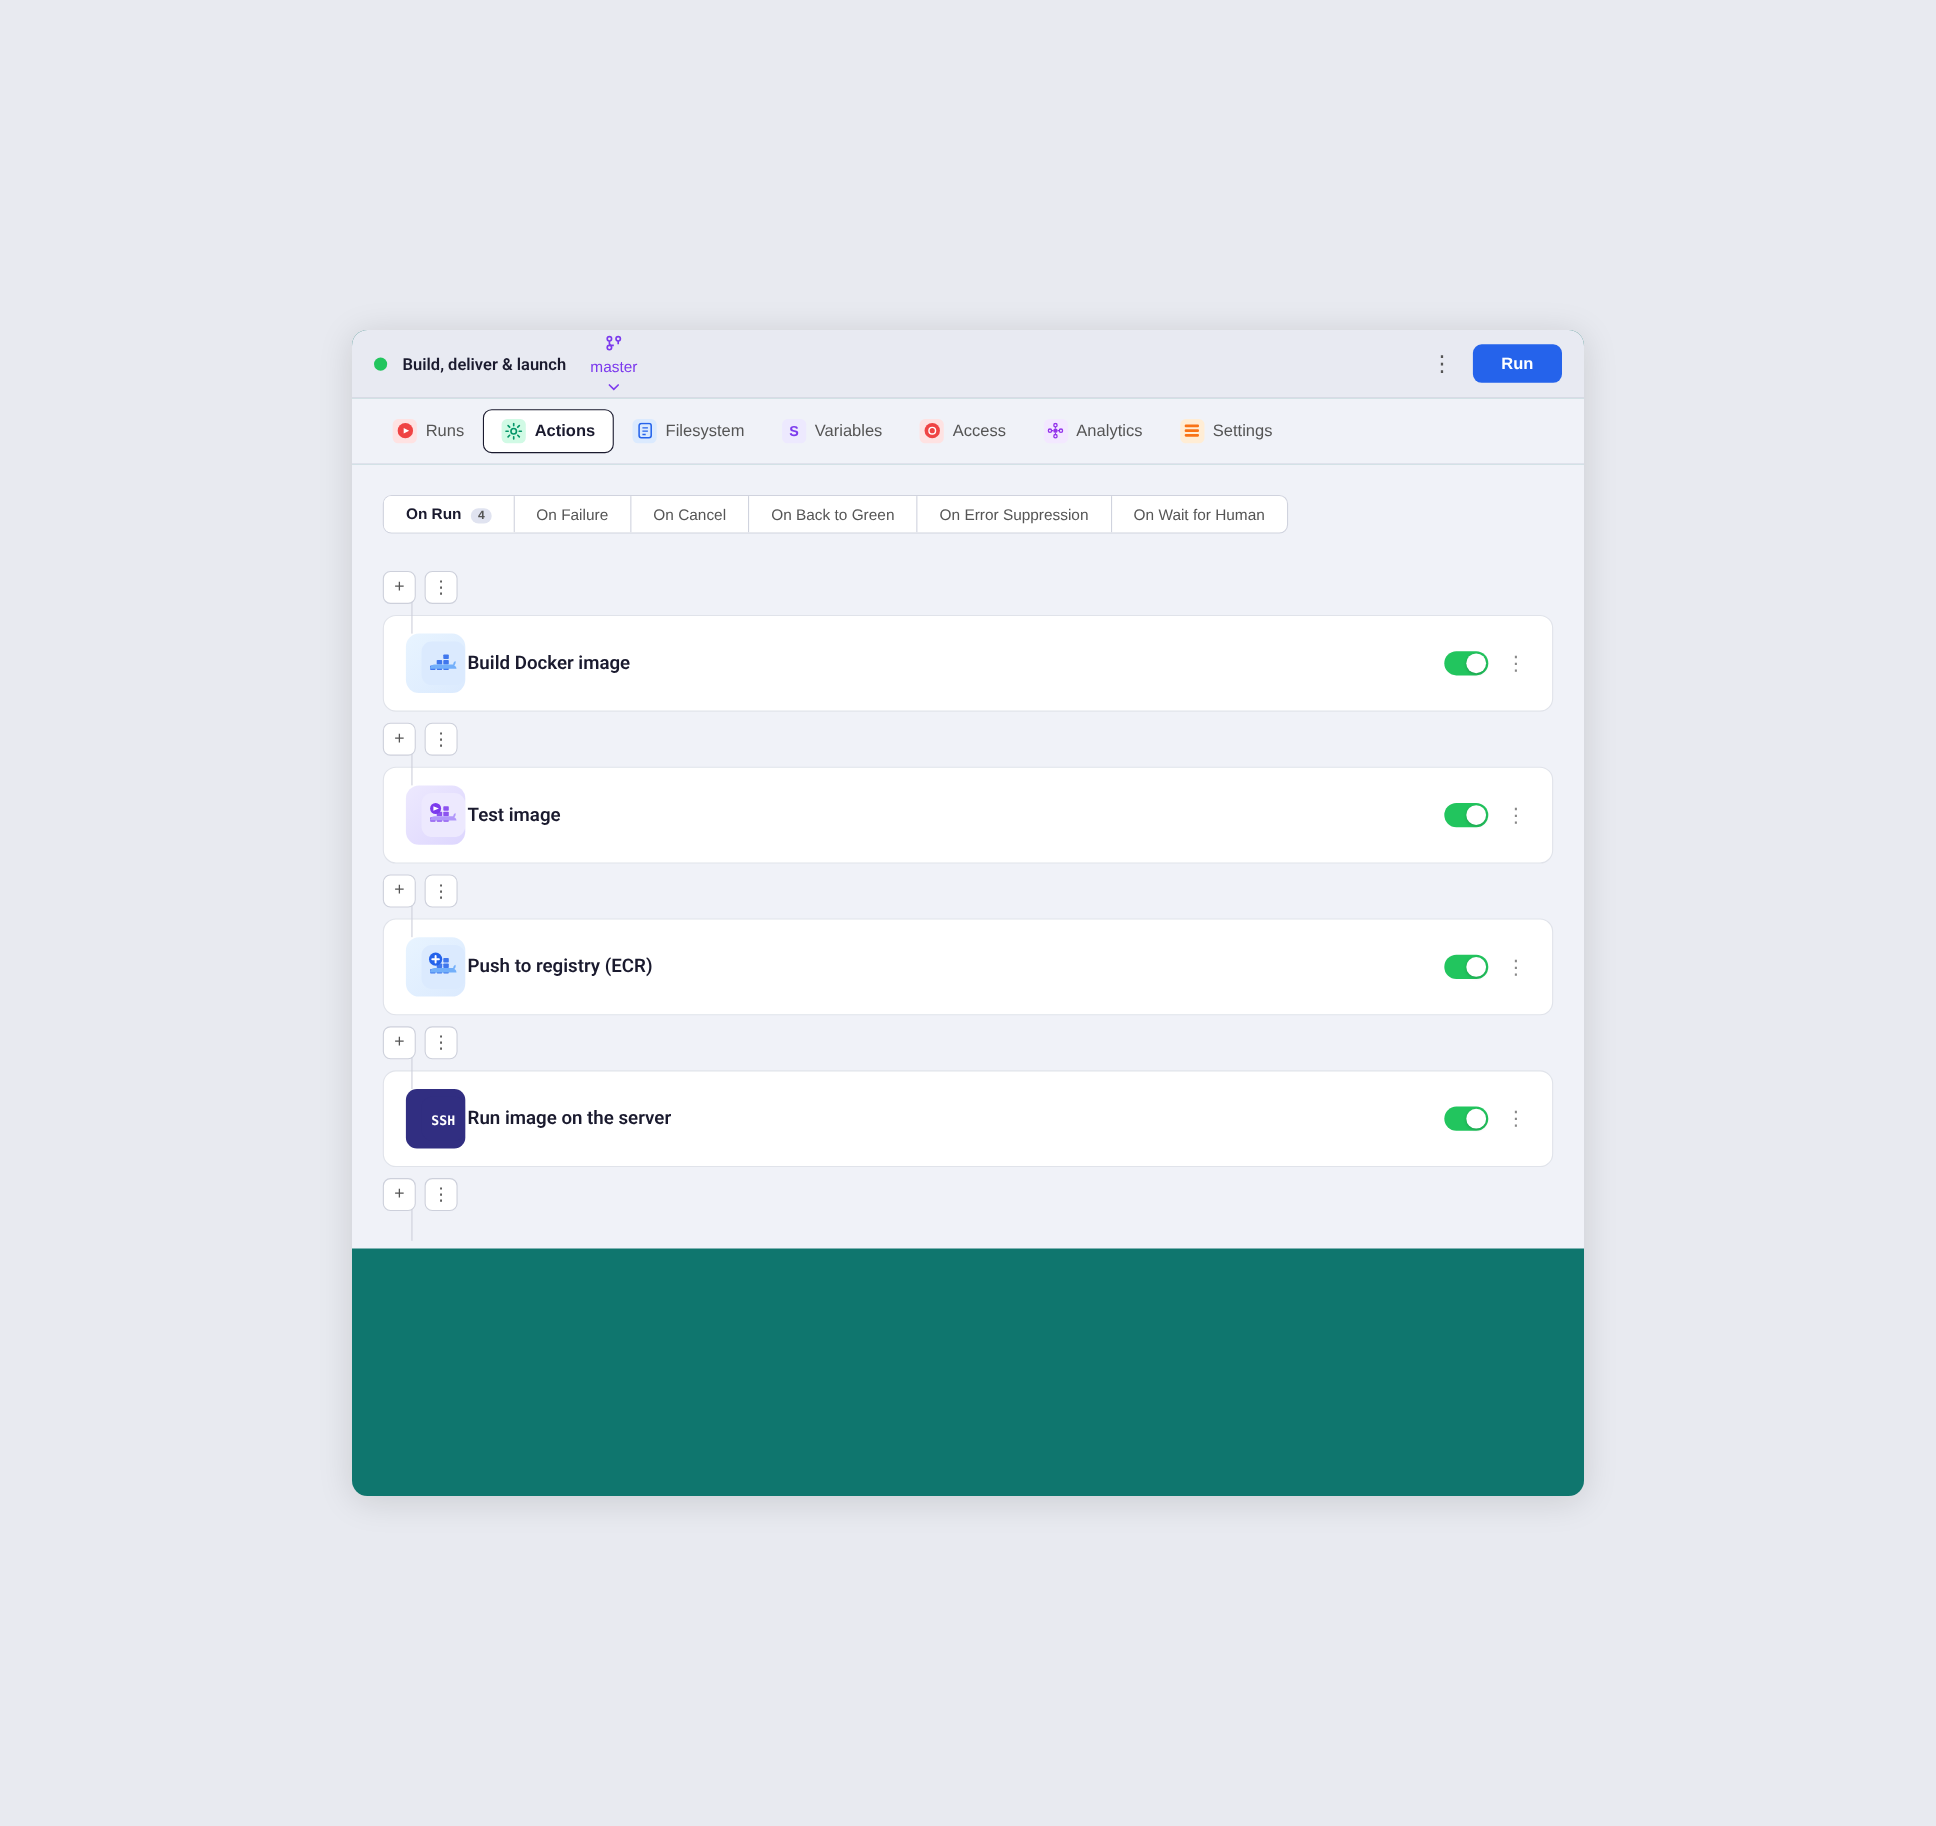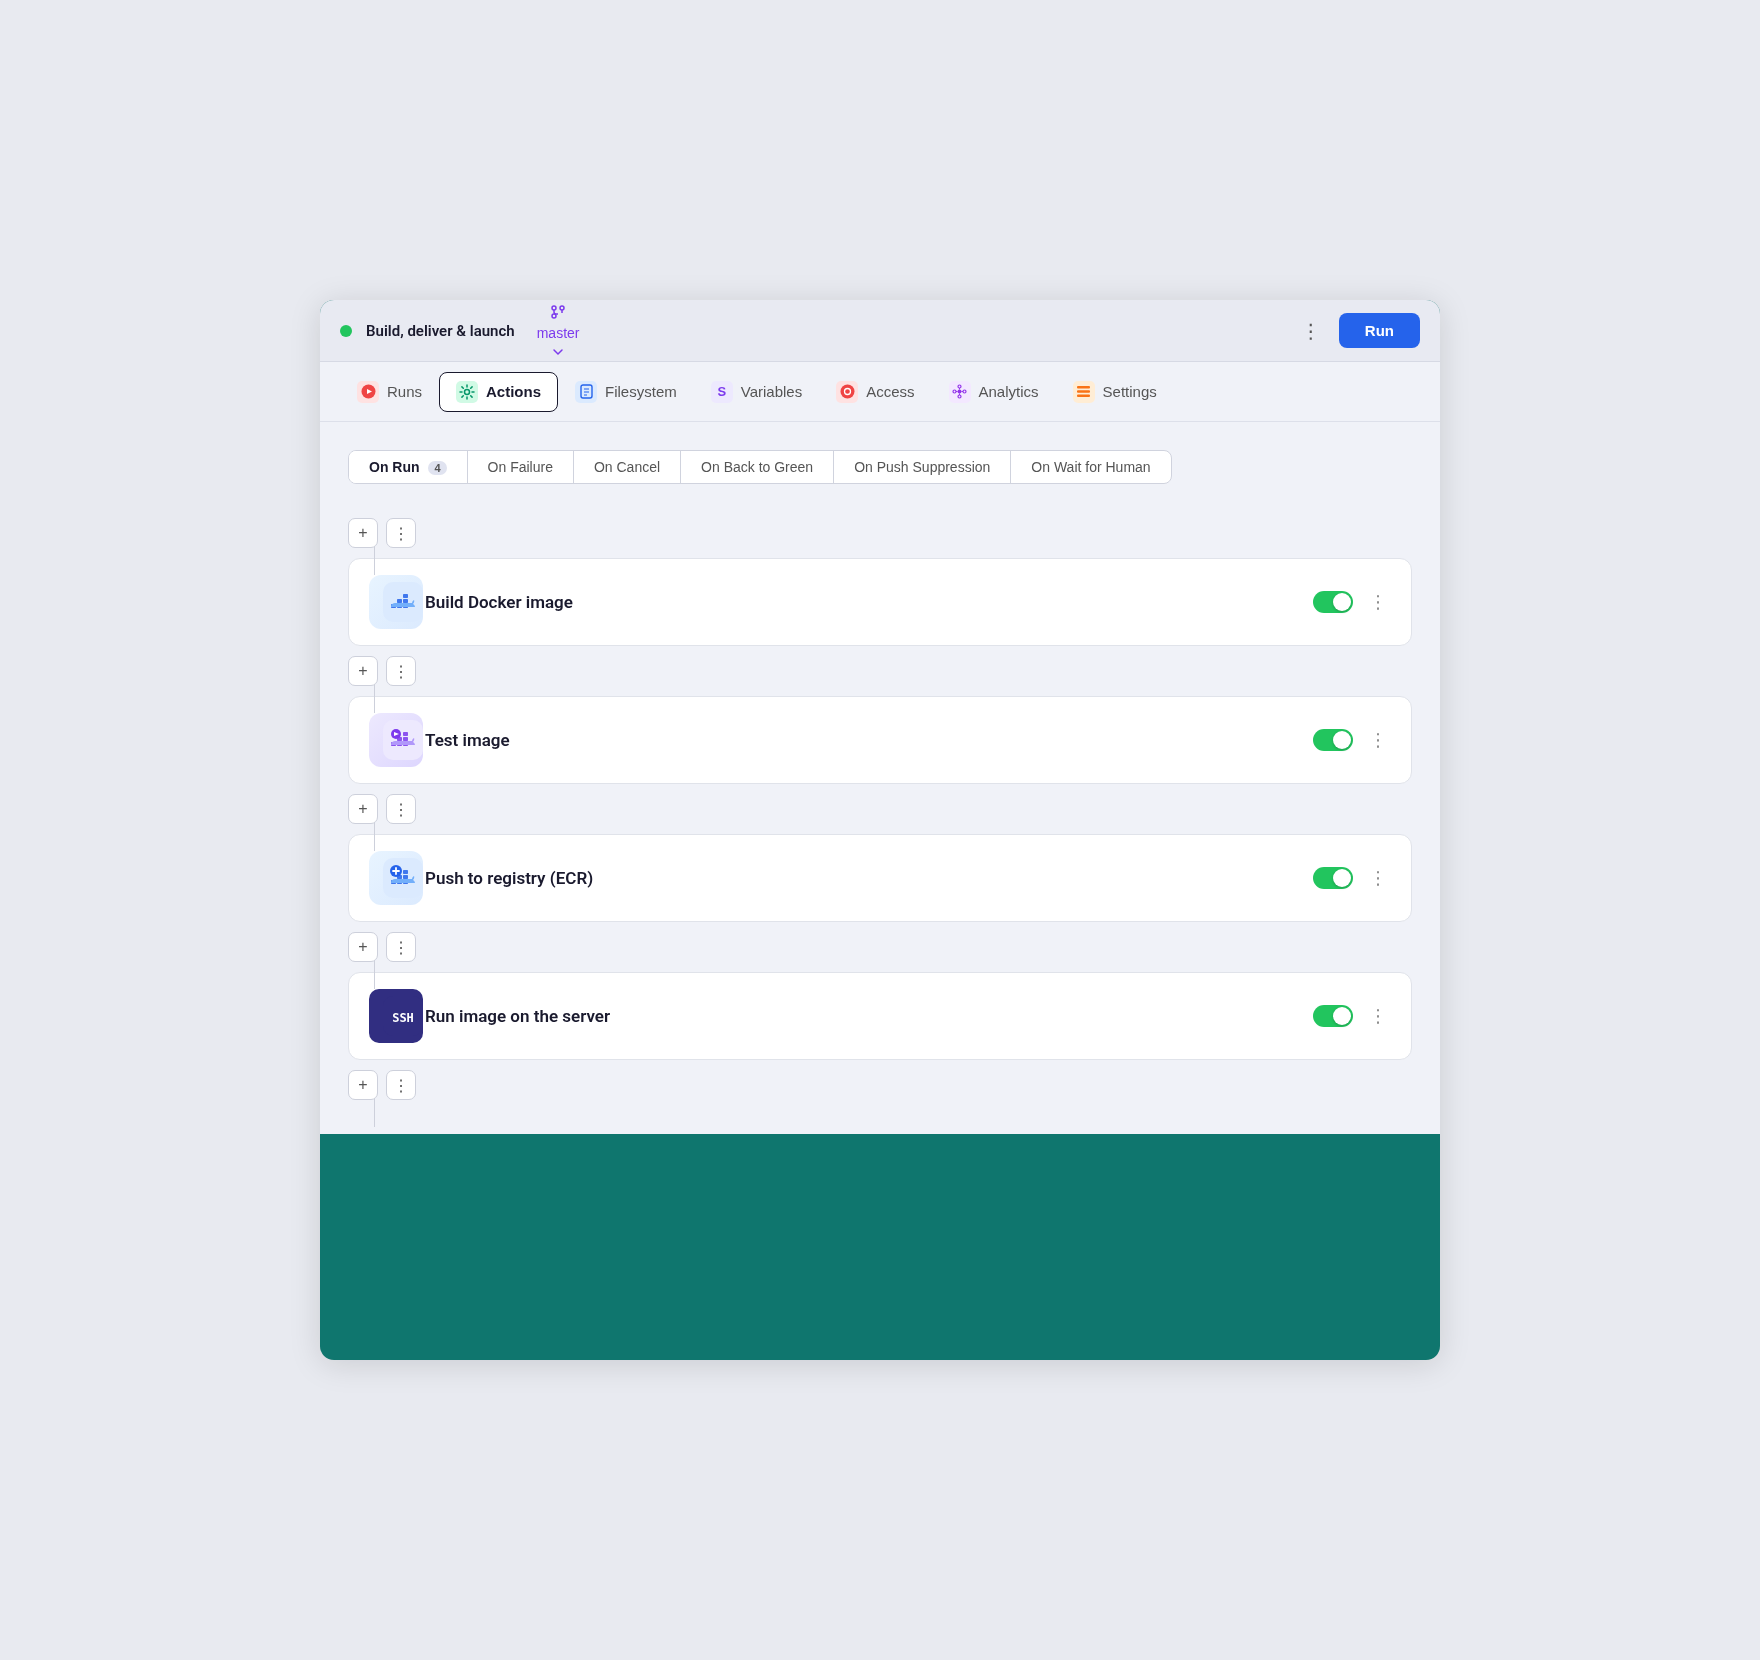--- a/index.html
+++ b/index.html
@@ -394,21 +394,21 @@
 
   <div class="content-area">
 
     <div class="sub-tabs">
       <button class="sub-tab active">
         On Run <span class="sub-tab-badge">4</span>
       </button>
       <button class="sub-tab">On Failure</button>
       <button class="sub-tab">On Cancel</button>
       <button class="sub-tab">On Back to Green</button>
-      <button class="sub-tab">On Push Suppression</button>
+      <button class="sub-tab">On Error Suppression</button>
       <button class="sub-tab">On Wait for Human</button>
     </div>
 
     <div class="action-list">
 
       <div class="add-row">
         <button class="add-btn">+</button>
         <button class="more-row-btn">⋮</button>
       </div>
 

